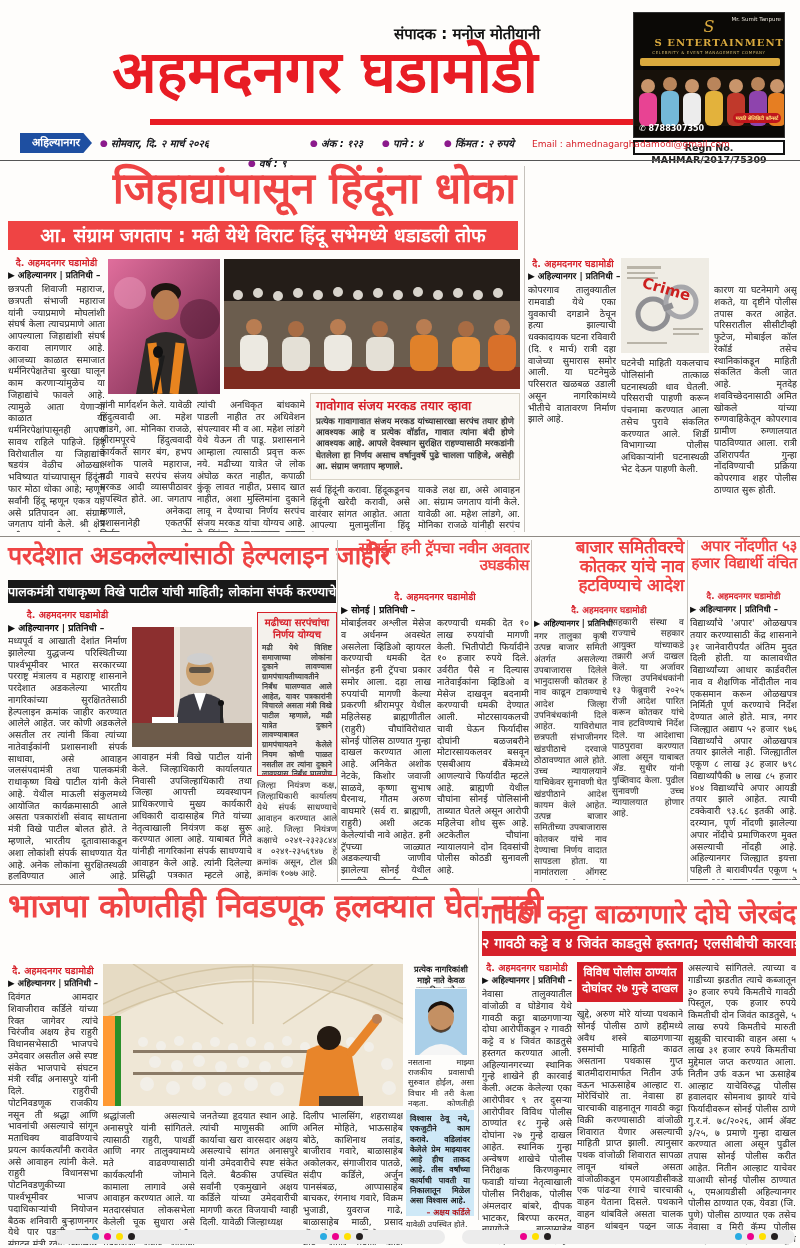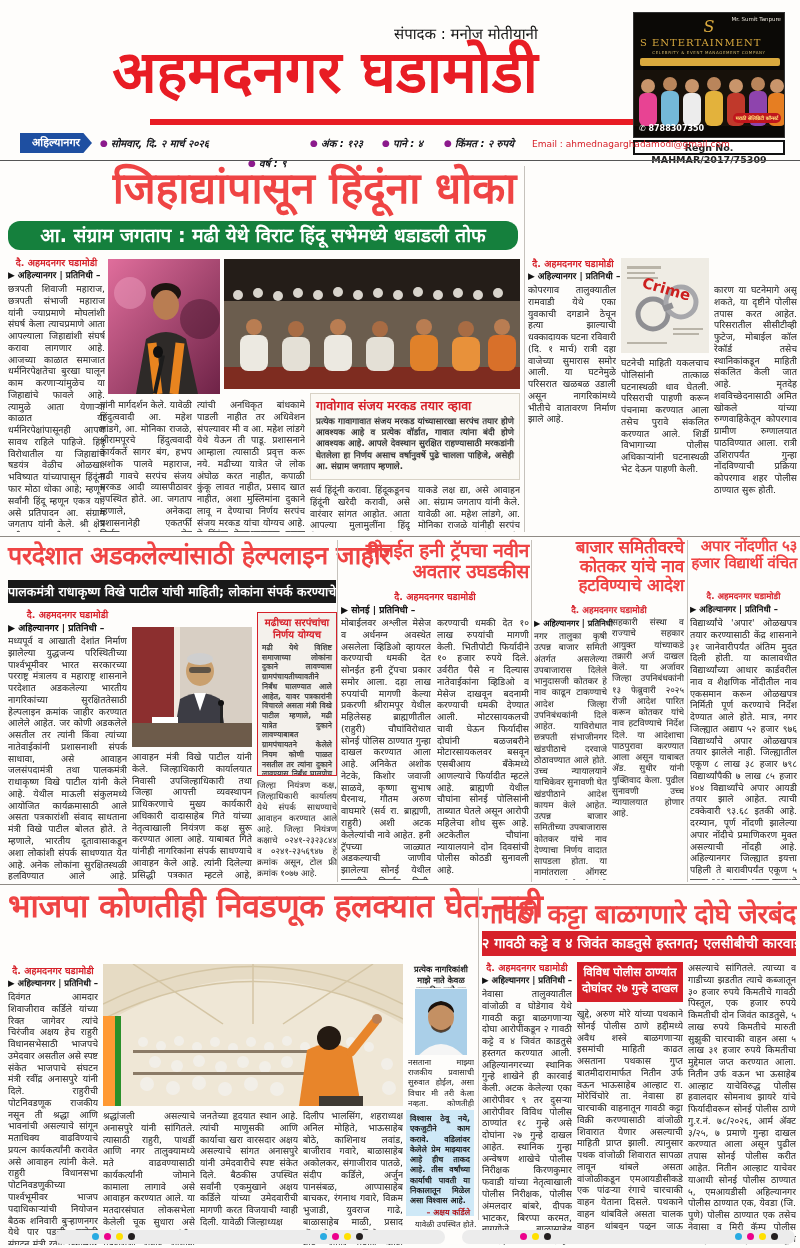--- a/index.html
+++ b/index.html
@@ -22,29 +22,29 @@
   .dot.c{background:#29abe2;} .dot.m{background:#ec008c;} .dot.y{background:#ffe000;} .dot.k{background:#231f20;}
   svg{display:block;}
   .adbox{position:absolute;background:#0b0906;border:1px solid #333;box-sizing:border-box;overflow:hidden;}
   .quote-box{position:absolute;background:#cfe9f7;padding:4px;box-sizing:border-box;overflow:hidden;text-align:justify;font-size:7.9px;line-height:1.3;font-weight:bold;color:#222;}
 </style>
 </head>
 <body>
 
 <div class="page">
 
-  <div class="abs" style="left:394px;top:23px;font-size:15px;font-weight:normal;color:#141414;">संपादक : मनोज मोतीयानी</div>
+  <div class="abs" style="left:394px;top:23px;font-size:15px;font-weight:bold;color:#141414;">संपादक : मनोज मोतीयानी</div>
 
   <div class="abs" style="left:10px;top:36px;width:630px;text-align:center;font-size:58px;font-weight:900;color:#e81c24;white-space:nowrap;line-height:1.25;">अहमदनगर घडामोडी</div>
   <div class="abs" style="left:150px;top:119px;width:488px;height:6px;background:#e81c24;"></div>
 
   <div class="adbox" style="left:633px;top:12px;width:152px;height:126px;">
     <div style="position:absolute;right:3px;top:3px;font-size:5.5px;color:#e8e3da;">Mr. Sumit Tanpure</div>
     <div style="position:absolute;left:0;top:4px;width:100%;text-align:center;font-size:16px;color:#d9a93e;font-family:'DejaVu Serif','Liberation Serif',serif;font-style:italic;">S</div>
-    <div style="position:absolute;left:0;top:24px;width:100%;text-align:left;font-size:10px;letter-spacing:1px;color:#d9a93e;font-family:'DejaVu Serif','Liberation Serif',serif;font-weight:normal;padding-left:6px;">S ENTERTAINMENT</div>
+    <div style="position:absolute;left:0;top:24px;width:100%;text-align:right;font-size:10px;letter-spacing:1px;color:#d9a93e;font-family:'DejaVu Serif','Liberation Serif',serif;font-weight:bold;">S ENTERTAINMENT</div>
     <div style="position:absolute;left:0;top:37px;width:100%;text-align:center;font-size:4px;letter-spacing:.6px;color:#c9b06a;">CELEBRITY &amp; EVENT MANAGEMENT COMPANY</div>
     <div style="position:absolute;left:6px;top:45px;width:140px;height:8px;background:#d9a93e;border-radius:2px;"></div>
     <svg width="152" height="56" viewBox="0 0 152 56" style="position:absolute;left:0;top:57px;">
       <rect width="152" height="56" fill="#17110a"></rect>
       <g>
         <circle cx="14" cy="16" r="7" fill="#c9956b"></circle>
           <rect x="5" y="23" width="18" height="33" rx="6" fill="#e84393"></rect>
         <circle cx="36" cy="14" r="7" fill="#b9855b"></circle>
           <rect x="27" y="21" width="18" height="35" rx="6" fill="#74b9d8"></rect>
         <circle cx="58" cy="16" r="7" fill="#c9956b"></circle>
@@ -68,21 +68,21 @@
   <span class="ditem" style="left:100px;"><span>सोमवार, दि. २ मार्च २०२६</span></span>
   <span class="ditem" style="left:248px;margin-top:20px;"><span>वर्ष : ९</span></span>
   <span class="ditem" style="left:310px;"><span>अंक : १२३</span></span>
   <span class="ditem" style="left:382px;"><span>पाने : ४</span></span>
   <span class="ditem" style="left:444px;"><span>किंमत : २ रुपये</span></span>
   <div class="abs" style="left:532px;top:139px;font-size:9px;font-weight:normal;color:#d6212a;white-space:nowrap;">Email : ahmednagarghadamodi@gmail.com</div>
 
   <div class="hrule" style="top:160px;background:#555;"></div>
 
   <div class="headline" style="left:8px;top:164px;width:508px;font-size:43px;white-space:nowrap;">जिहाद्यांपासून हिंदूंना धोका</div>
-  <div class="banner" style="left:8px;top:221px;width:510px;height:29px;background:#15803d;font-size:19px;line-height:29px;border-radius:12px;">आ. संग्राम जगताप : मढी येथे विराट हिंदू सभेमध्ये धडाडली तोफ</div>
+  <div class="banner" style="left:8px;top:221px;width:510px;height:29px;background:#ef4444;font-size:19px;line-height:29px;">आ. संग्राम जगताप : मढी येथे विराट हिंदू सभेमध्ये धडाडली तोफ</div>
 
   <div class="byline" style="left:8px;top:256px;width:97px;">दै. अहमदनगर घडामोडी</div>
   <div class="dateline" style="left:8px;top:269px;width:98px;font-size:8.8px;">▶ अहिल्यानगर | प्रतिनिधी –</div>
   <div class="col" style="left:8px;top:283px;width:97px;height:249px;">छत्रपती शिवाजी महाराज, छत्रपती संभाजी महाराज यांनी ज्याप्रमाणे मोघलांशी संघर्ष केला त्याचप्रमाणे आता आपल्याला जिहाद्यांशी संघर्ष करावा लागणार आहे. आजच्या काळात समाजात धर्मनिरपेक्षतेचा बुरखा घालून काम करणाऱ्यांमुळेच या जिहाद्यांचे फावले आहे. त्यामुळे आता येणाऱ्या काळात या धर्मनिरपेक्षांपासूनही आपण सावध राहिले पाहिजे. हिंदू विरोधातील या जिहाद्यांचे षडयंत्र वेळीच ओळखा. भविष्यात यांच्यापासून हिंदूंना फार मोठा धोका आहे; म्हणून सर्वांनी हिंदू म्हणून एकत्र या, असे प्रतिपादन आ. संग्राम जगताप यांनी केले. श्री क्षेत्र मढी गावातील चैतन्य कानिफनाथ महाराजांच्या यात्रेत मुस्लीम समाजाच्या नागरिकांना दुकाने लावू न देण्याच्या निर्णयाचे समर्थन करून पाठींबा देण्यासाठी रविवारी झालेल्या विराट हिंदू सभेत अहिल्यानगरचे आ. संग्राम जगताप</div>
 
   <svg class="abs" width="112" height="135" viewBox="0 0 112 135" style="left:108px;top:259px;">
     <defs>
         <linearGradient id="gsp" x1="0" y1="0" x2="1" y2="1">
           <stop offset="0" stop-color="#e06e9c"></stop>
           <stop offset="1" stop-color="#6e2347"></stop>
@@ -198,21 +198,21 @@
   <div class="col" style="left:132px;top:751px;width:120px;height:129px;">आवाहन मंत्री विखे पाटील यांनी केले. जिल्हाधिकारी कार्यालयात निवासी उपजिल्हाधिकारी तथा जिल्हा आपत्ती व्यवस्थापन प्राधिकरणाचे मुख्य कार्यकारी अधिकारी दादासाहेब गिते यांच्या नेतृत्वाखाली नियंत्रण कक्ष सुरू करण्यात आला आहे. याबाबत गिते यांनीही नागरिकांना संपर्क साधण्याचे आवाहन केले आहे. त्यांनी दिलेल्या प्रसिद्धी पत्रकात म्हटले आहे, आपत्कालीन परिस्थितीत किंवा परदेशातील व्यक्तींच्या सुरक्षिततेबाबत माहिती देण्यासाठी राज्य आपत्कालीन कार्यकेंद्राचे क्रमांक जाहीर करण्यात आले आहेत. टोल फ्री क्रमांक १०७० अथवा, ०२२-२३०२६९९० व +९१-९३२१५८७१४३ या क्रमांकांवर संपर्क साधता येईल. अहिल्यानगर जिल्ह्यातील संबंधित नागरिकांबाबत माहिती देण्यासाठी</div>
 
   <div class="box-red" style="left:257px;top:612px;width:80px;height:164px;">
     <div style="color:#d6212a;font-weight:bold;font-size:10px;text-align:center;line-height:1.2;margin-bottom:2px;">मढीच्या सरपंचांचा निर्णय योग्यच</div>
     <div style="font-size:7.6px;font-weight:bold;color:#4a4a4a;text-align:justify;line-height:1.28;">मढी येथे विशिष्ट समाजाच्या लोकांना दुकाने लावण्यास ग्रामपंचायतीच्यावतीने निर्बंध घालण्यात आले आहेत, यावर पत्रकारांनी विचारले असता मंत्री विखे पाटील म्हणाले, मढी यात्रेत दुकाने लावण्याबाबत ग्रामपंचायतने केलेले नियम कोणी पाळत नसतील तर त्यांना दुकाने लावण्यास निर्बंध घालणेच योग्य आहे. हा प्रश्न मागील वर्षीही उद्भवला होता. त्यांना नियम पाळायचे नसतील तर मढीच्या सरपंचांनी घेतलेला निर्णय योग्यच आहे, असे मंत्री विखे पाटील म्हणाले.</div>
   </div>
   <div class="col" style="left:257px;top:780px;width:80px;height:100px;font-size:8.6px;">जिल्हा नियंत्रण कक्ष, जिल्हाधिकारी कार्यालय येथे संपर्क साधण्याचे आवाहन करण्यात आले आहे. जिल्हा नियंत्रण कक्षाचे ०२४१-२३२३८४४ व ०२४१-२३५६९४७ हे क्रमांक असून, टोल फ्री क्रमांक १०७७ आहे.</div>
 
   <div class="vrule" style="left:337px;top:540px;height:342px;"></div>
 
-  <div class="headline" style="left:341px;top:540px;width:188px;font-size:19px;">सोनईत हनी ट्रॅपचा नवीन अवतार उघडकीस</div>
+  <div class="headline" style="left:341px;top:540px;width:188px;font-size:15px;">सोनईत हनी ट्रॅपचा नवीन अवतार उघडकीस</div>
   <div class="byline" style="left:341px;top:590px;width:188px;">दै. अहमदनगर घडामोडी</div>
   <div class="dateline" style="left:341px;top:603px;width:120px;">▶ सोनई | प्रतिनिधी –</div>
   <div class="col" style="left:341px;top:617px;width:90px;height:263px;">मोबाईलवर अश्लील मेसेज व अर्धनग्न अवस्थेत असलेला व्हिडिओ व्हायरल करण्याची धमकी देत सोनईत हनी ट्रॅपचा प्रकार समोर आला. दहा लाख रुपयांची मागणी केल्या प्रकरणी श्रीरामपूर येथील महिलेसह ब्राह्मणीतील (राहुरी) चौघांविरोधात सोनई पोलिस ठाण्यात गुन्हा दाखल करण्यात आला आहे. अनिकेत अशोक नेटके, किशोर जवाजी साळवे, कृष्णा सुभाष घैरनाथ, गौतम अरुण वाघमारे (सर्व रा. ब्राह्मणी, राहुरी) अशी अटक केलेल्यांची नावे आहेत. हनी ट्रॅपच्या जाळ्यात अडकल्याची जाणीव झालेल्या सोनई येथील व्यक्तीने फिर्याद दिली. श्रीरामपूर येथील महिलेने फिर्यादीस २० ते २५ फेब्रुवारी पर्यंत वेळोवेळी मोबाईल फोनवर मेसेज केले. फिर्यादीचा अर्धनग्न अवस्थेत असलेला व्हिडिओ कॉल रेकॉर्डिंग करून तो व्हायरल</div>
   <div class="col" style="left:437px;top:617px;width:92px;height:263px;">करण्याची धमकी देत १० लाख रुपयांची मागणी केली. भितीपोटी फिर्यादीने १० हजार रुपये दिले. उर्वरीत पैसे न दिल्यास नातेवाईकांना व्हिडिओ व मेसेज दाखवून बदनामी करण्याची धमकी देण्यात आली. मोटरसायकलची चावी घेऊन फिर्यादीस दोघांनी बळजबरीने मोटारसायकलवर बसवून एसबीआय बँकेमध्ये आणल्याचे फिर्यादीत म्हटले आहे. ब्राह्मणी येथील चौघांना सोनई पोलिसांनी ताब्यात घेतले असून आरोपी महिलेचा शोध सुरू आहे. अटकेतील चौघांना न्यायालयाने दोन दिवसांची पोलीस कोठडी सुनावली आहे.</div>
 
   <div class="vrule" style="left:531px;top:540px;height:342px;"></div>
 
   <div class="headline" style="left:534px;top:538px;width:150px;font-size:17px;">बाजार समितीवरचे कोतकर यांचे नाव हटविण्याचे आदेश</div>
   <div class="byline" style="left:534px;top:604px;width:150px;font-size:8.8px;">दै. अहमदनगर घडामोडी</div>
   <div class="dateline" style="left:534px;top:617px;width:80px;font-size:8.2px;">▶ अहिल्यानगर | प्रतिनिधी –</div>
@@ -297,21 +297,21 @@
     <path d="M13,24 Q26,8 39,24 Q39,14 26,12 Q13,14 13,24 Z" fill="#1c130d"></path>
     <path d="M16,36 Q26,46 36,36 Q36,42 26,44 Q16,42 16,36 Z" fill="#2a1c12" opacity=".7"></path>
   </svg>
   <div class="col" style="left:408px;top:1058px;width:66px;height:50px;font-size:8px;">नसताना माझ्या राजकीय प्रवासाची सुरुवात होईल, असा विचार मी तरी केला नव्हता. कोणतीही निवडणूक कधीच हलक्यात घेऊ नये, अशी वडिलांची शिकवण आहे. कार्यकर्त्यांनी अफवांवर</div>
 
   <div class="quote-box" style="left:406px;top:1110px;width:68px;height:106px;">
     <span>विश्वास ठेवू नये, एकजुटीने काम करावे. वडिलांवर केलेले प्रेम माझ्यावर आहे हीच ताकद आहे. तीस वर्षांच्या कार्याची पावती या निकालातून मिळेल असा विश्वास आहे.</span>
     <div style="text-align:right;color:#b0161c;margin-top:2px;">– अक्षय कर्डिले</div>
     
   </div>
-  <div class="col" style="left:406px;top:1220px;width:68px;height:14px;font-size:8px;margin-left:9px;">यावेळी उपस्थित होते.</div>
+  <div class="col" style="left:406px;top:1220px;width:68px;height:14px;font-size:8px;">यावेळी उपस्थित होते.</div>
 
   <div class="vrule" style="left:478px;top:888px;height:332px;"></div>
 
   <div class="headline" style="left:482px;top:888px;width:314px;font-size:26px;white-space:nowrap;margin-top:12px;">गावठी कट्टा बाळगणारे दोघे जेरबंद</div>
   <div class="banner" style="left:482px;top:931px;width:314px;height:25px;background:#d6212a;font-size:14px;line-height:25px;">२ गावठी कट्टे व ४ जिवंत काडतुसे हस्तगत; एलसीबीची कारवाई</div>
   <div class="byline" style="left:482px;top:961px;width:90px;">दै. अहमदनगर घडामोडी</div>
   <div class="dateline" style="left:482px;top:974px;width:92px;font-size:8.6px;">▶ अहिल्यानगर | प्रतिनिधी –</div>
   <div class="col" style="left:482px;top:988px;width:90px;height:257px;">नेवासा तालुक्यातील वांजोळी व घोडेगाव येथे गावठी कट्टा बाळगणाऱ्या दोघा आरोपींकडून २ गावठी कट्टे व ४ जिवंत काडतुसे हस्तगत करण्यात आली. अहिल्यानगरच्या स्थानिक गुन्हे शाखेने ही कारवाई केली. अटक केलेल्या एका आरोपीवर ९ तर दुसऱ्या आरोपीवर विविध पोलीस ठाण्यांत १८ गुन्हे असे दोघांना २७ गुन्हे दाखल आहेत. स्थानिक गुन्हा अन्वेषण शाखेचे पोलीस निरीक्षक किरणकुमार फवाडी यांच्या नेतृत्वाखाली पोलीस निरीक्षक, पोलीस अंमलदार बांबरे, दीपक भाटकर, बिरप्पा करमत, नागगोजे, बाळासाहेब फोपसे, भाऊसाहेब फोलेक्स, प्रशांत तसेच पोलीस अंमलदार, चालक भगवान</div>
 
   <div class="abs" style="left:577px;top:962px;width:106px;height:40px;background:#d6212a;color:#fff;font-weight:bold;font-size:11.5px;text-align:center;line-height:1.35;padding:3px 2px;box-sizing:border-box;overflow:hidden;">विविध पोलीस ठाण्यांत दोघांवर २७ गुन्हे दाखल</div>

